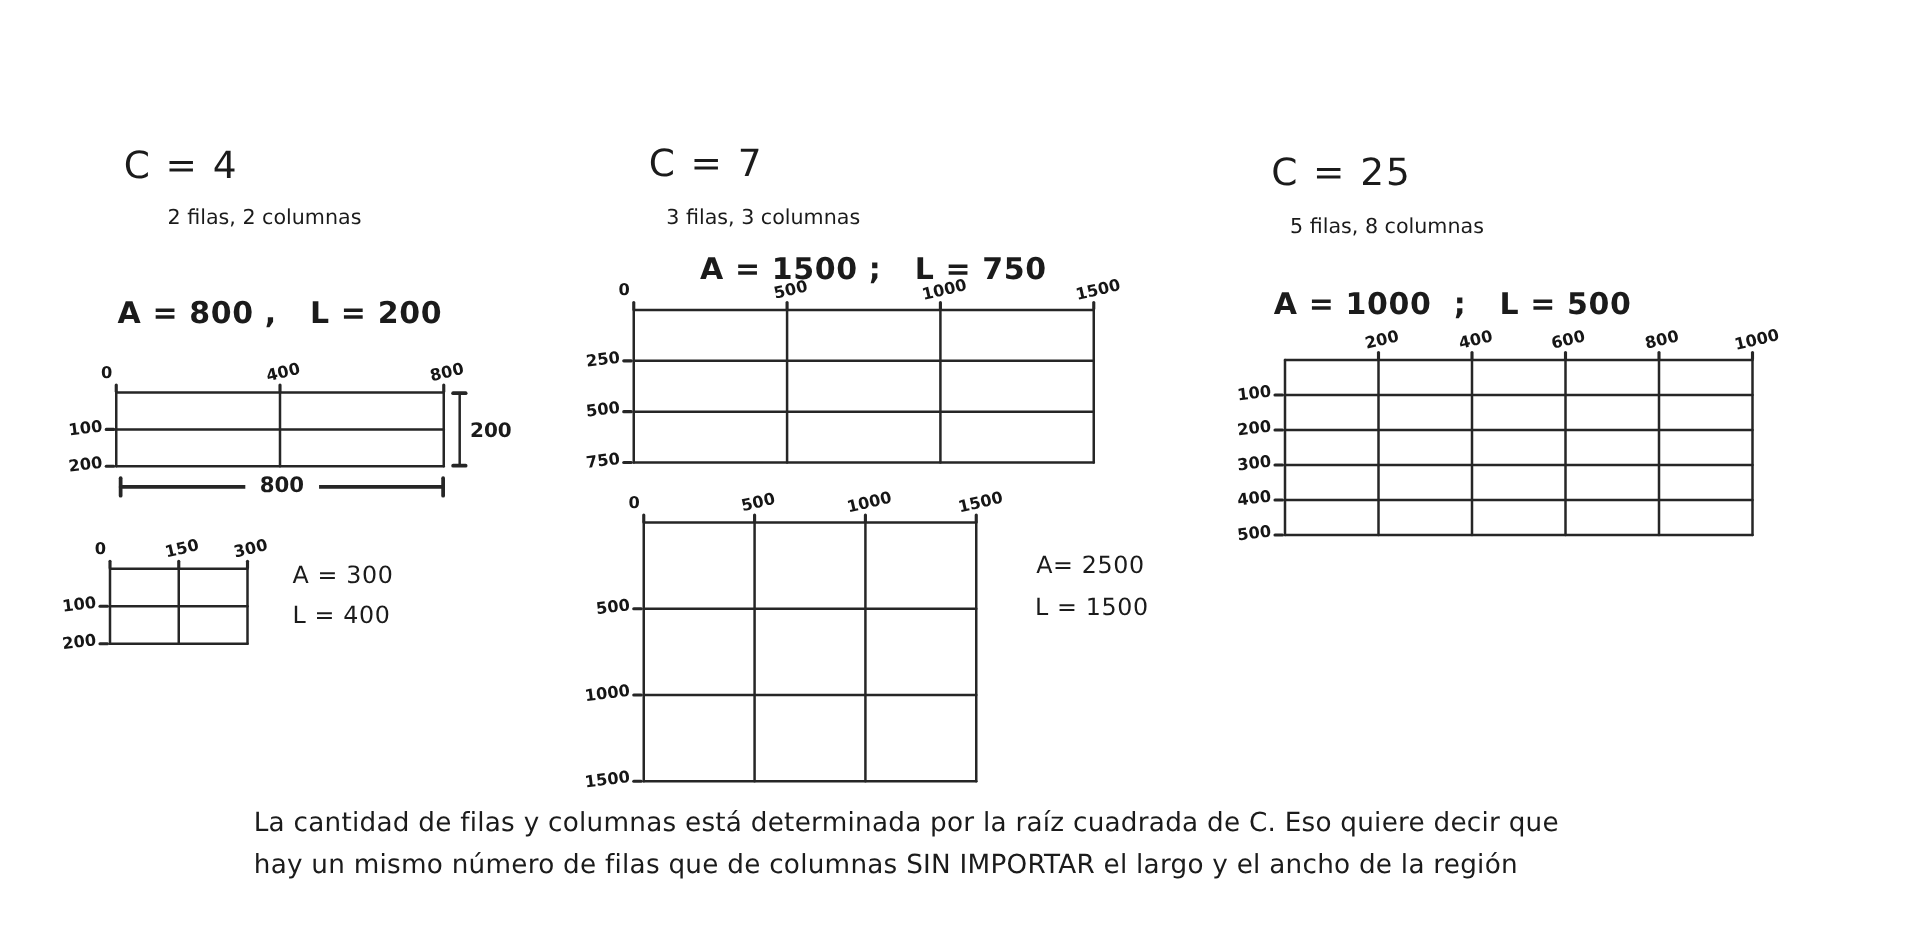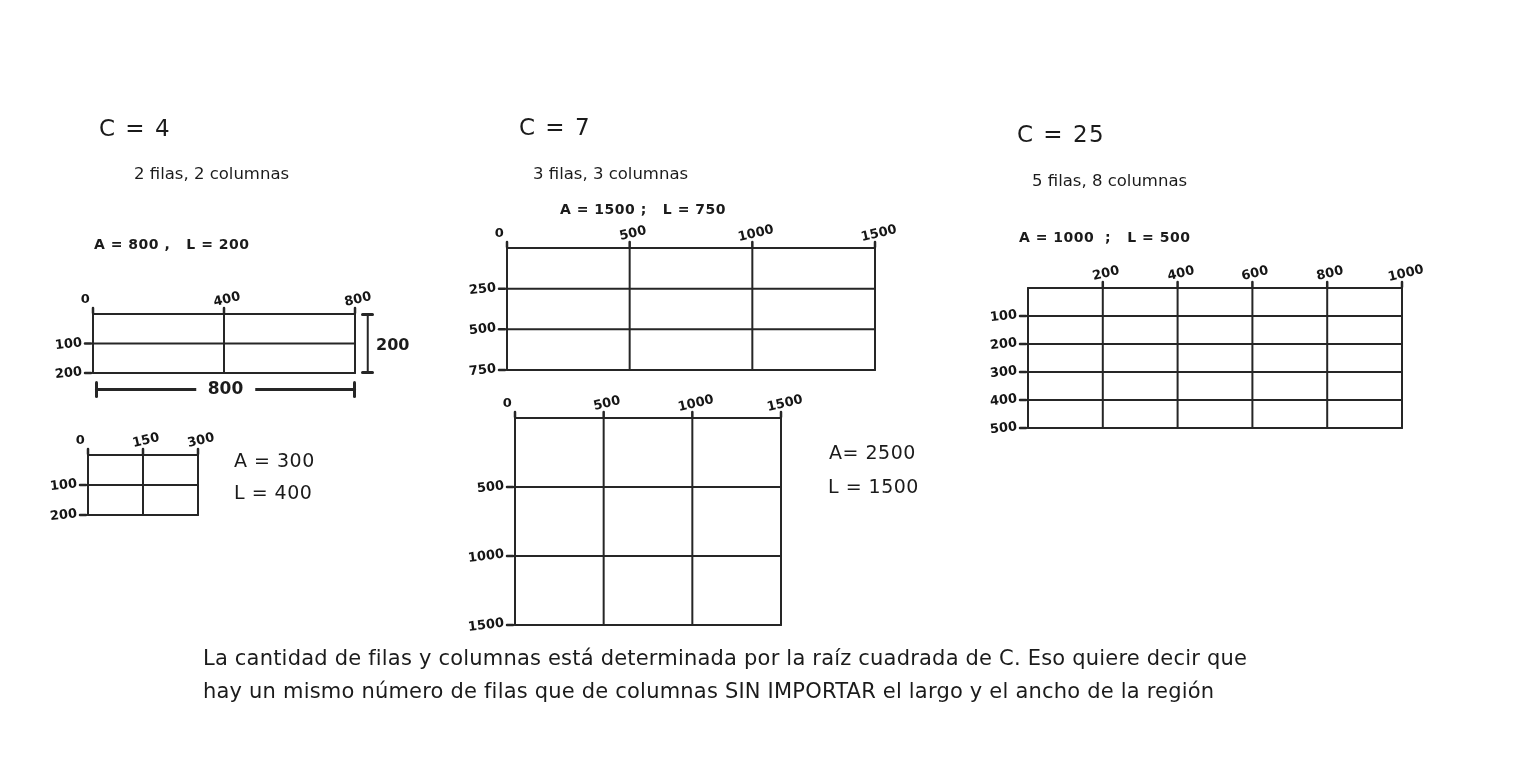--- a/index.html
+++ b/index.html
@@ -1,23 +1,23 @@
 <!DOCTYPE html>
 <html><head>
 <meta charset="utf-8">
 <style>
   *{box-sizing:border-box;margin:0;padding:0}
   html,body{background:#ffffff}
   .board{position:relative;width:1532px;height:757px;background:#ffffff;
          font-family:"DejaVu Sans",sans-serif;color:#1b1b1b;overflow:hidden}
   .abs{position:absolute;white-space:pre}
   .title{font-size:21px;letter-spacing:.3px}
-  .heading{font-size:23px;letter-spacing:1.5px}
+  .heading{font-size:30px;letter-spacing:1.5px}
   .sub{font-size:16.5px}
-  .params{font-size:14px;font-weight:bold;letter-spacing:.5px}
+  .params{font-size:24px;font-weight:bold;letter-spacing:.5px}
   .annot{font-size:19px;font-weight:normal;letter-spacing:.5px}
   .footer{font-size:21px;letter-spacing:.2px}
   .grid{position:absolute}
   .tick{position:absolute;font-size:13px;font-weight:bold;white-space:nowrap;color:#161616}
   .xtick{top:-8px;transform:translate(-40%,-100%) rotate(-13deg)}
   .xtick.zero{transform:translate(-135%,-100%) rotate(0deg)}
   .ytick{left:-11px;transform:translate(-100%,-55%) rotate(-7deg)}
   .wbracket{position:absolute;height:17px}
   .wbracket .bar{position:absolute;left:0;right:0;top:7px;height:3px;background:#262626;border-radius:2px}
   .wbracket::before,.wbracket::after{content:"";position:absolute;top:0;bottom:0;width:3px;background:#262626;border-radius:2px}

